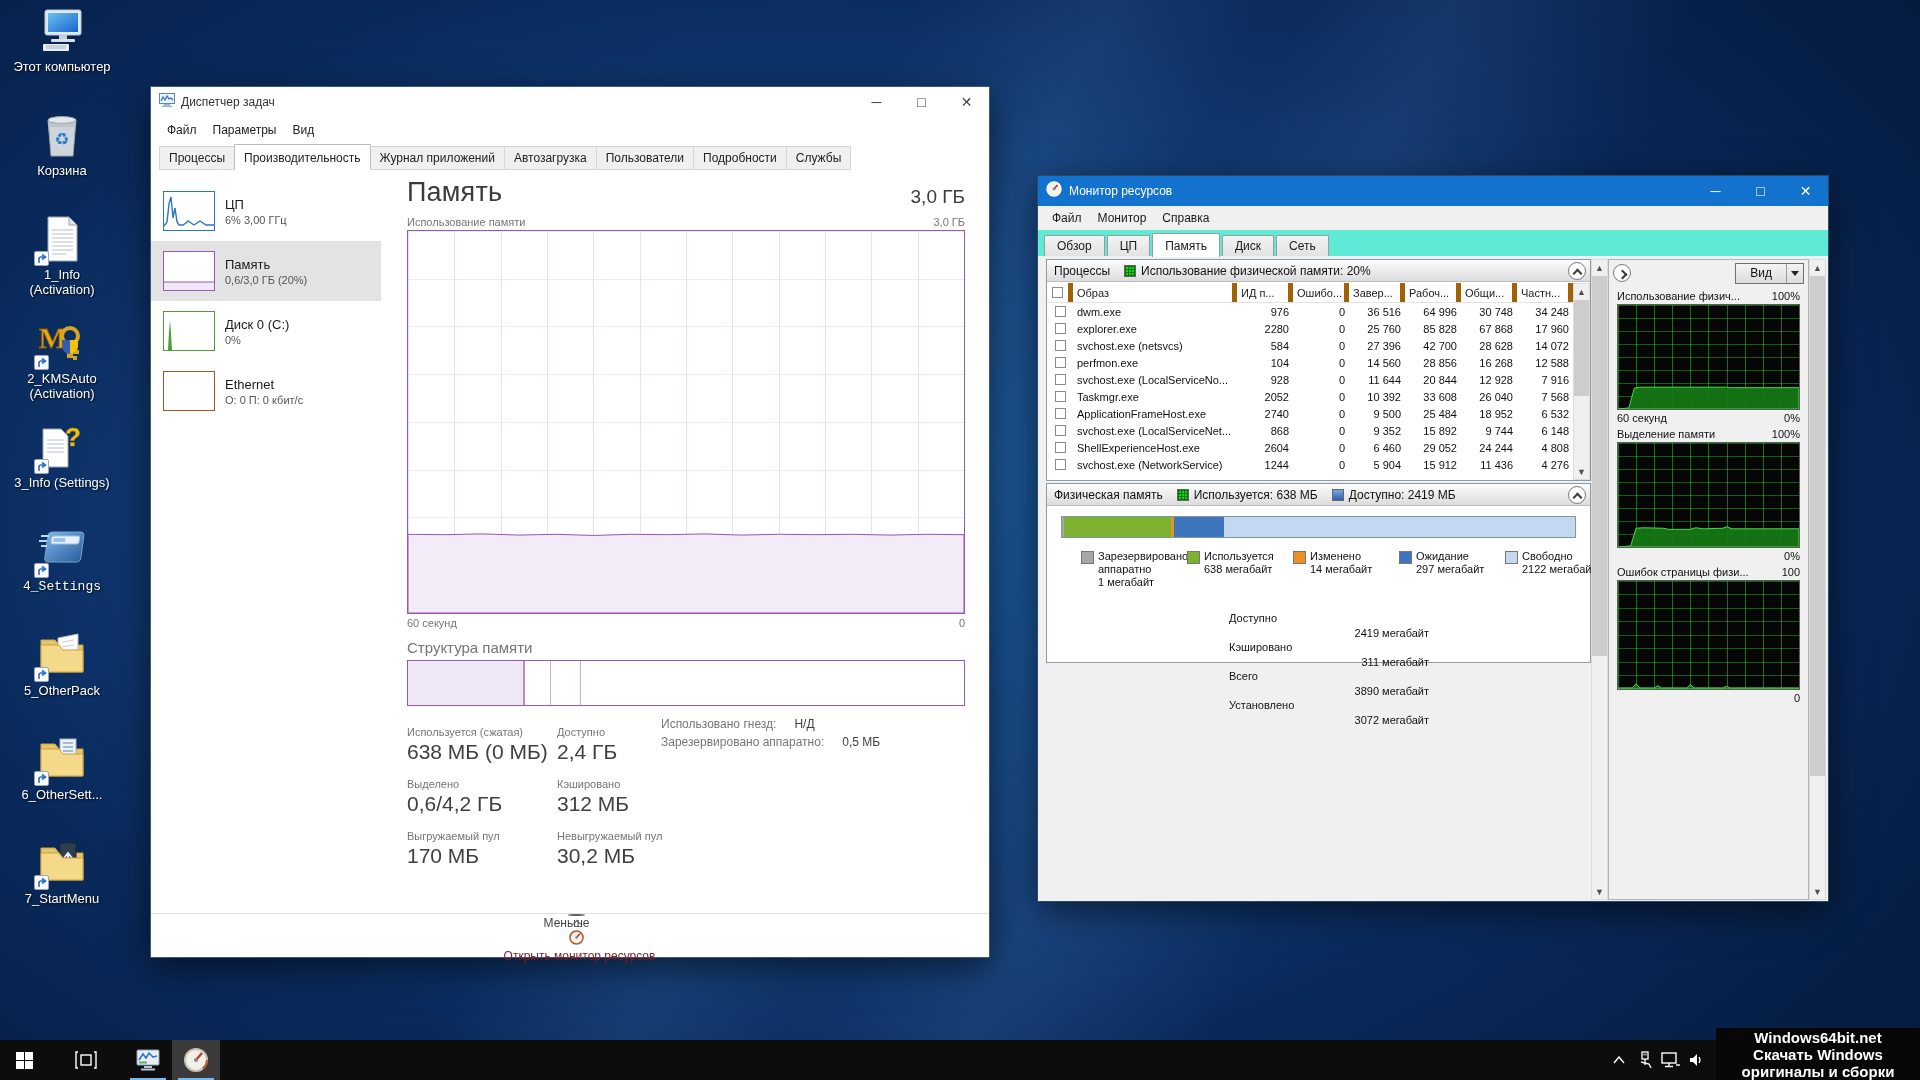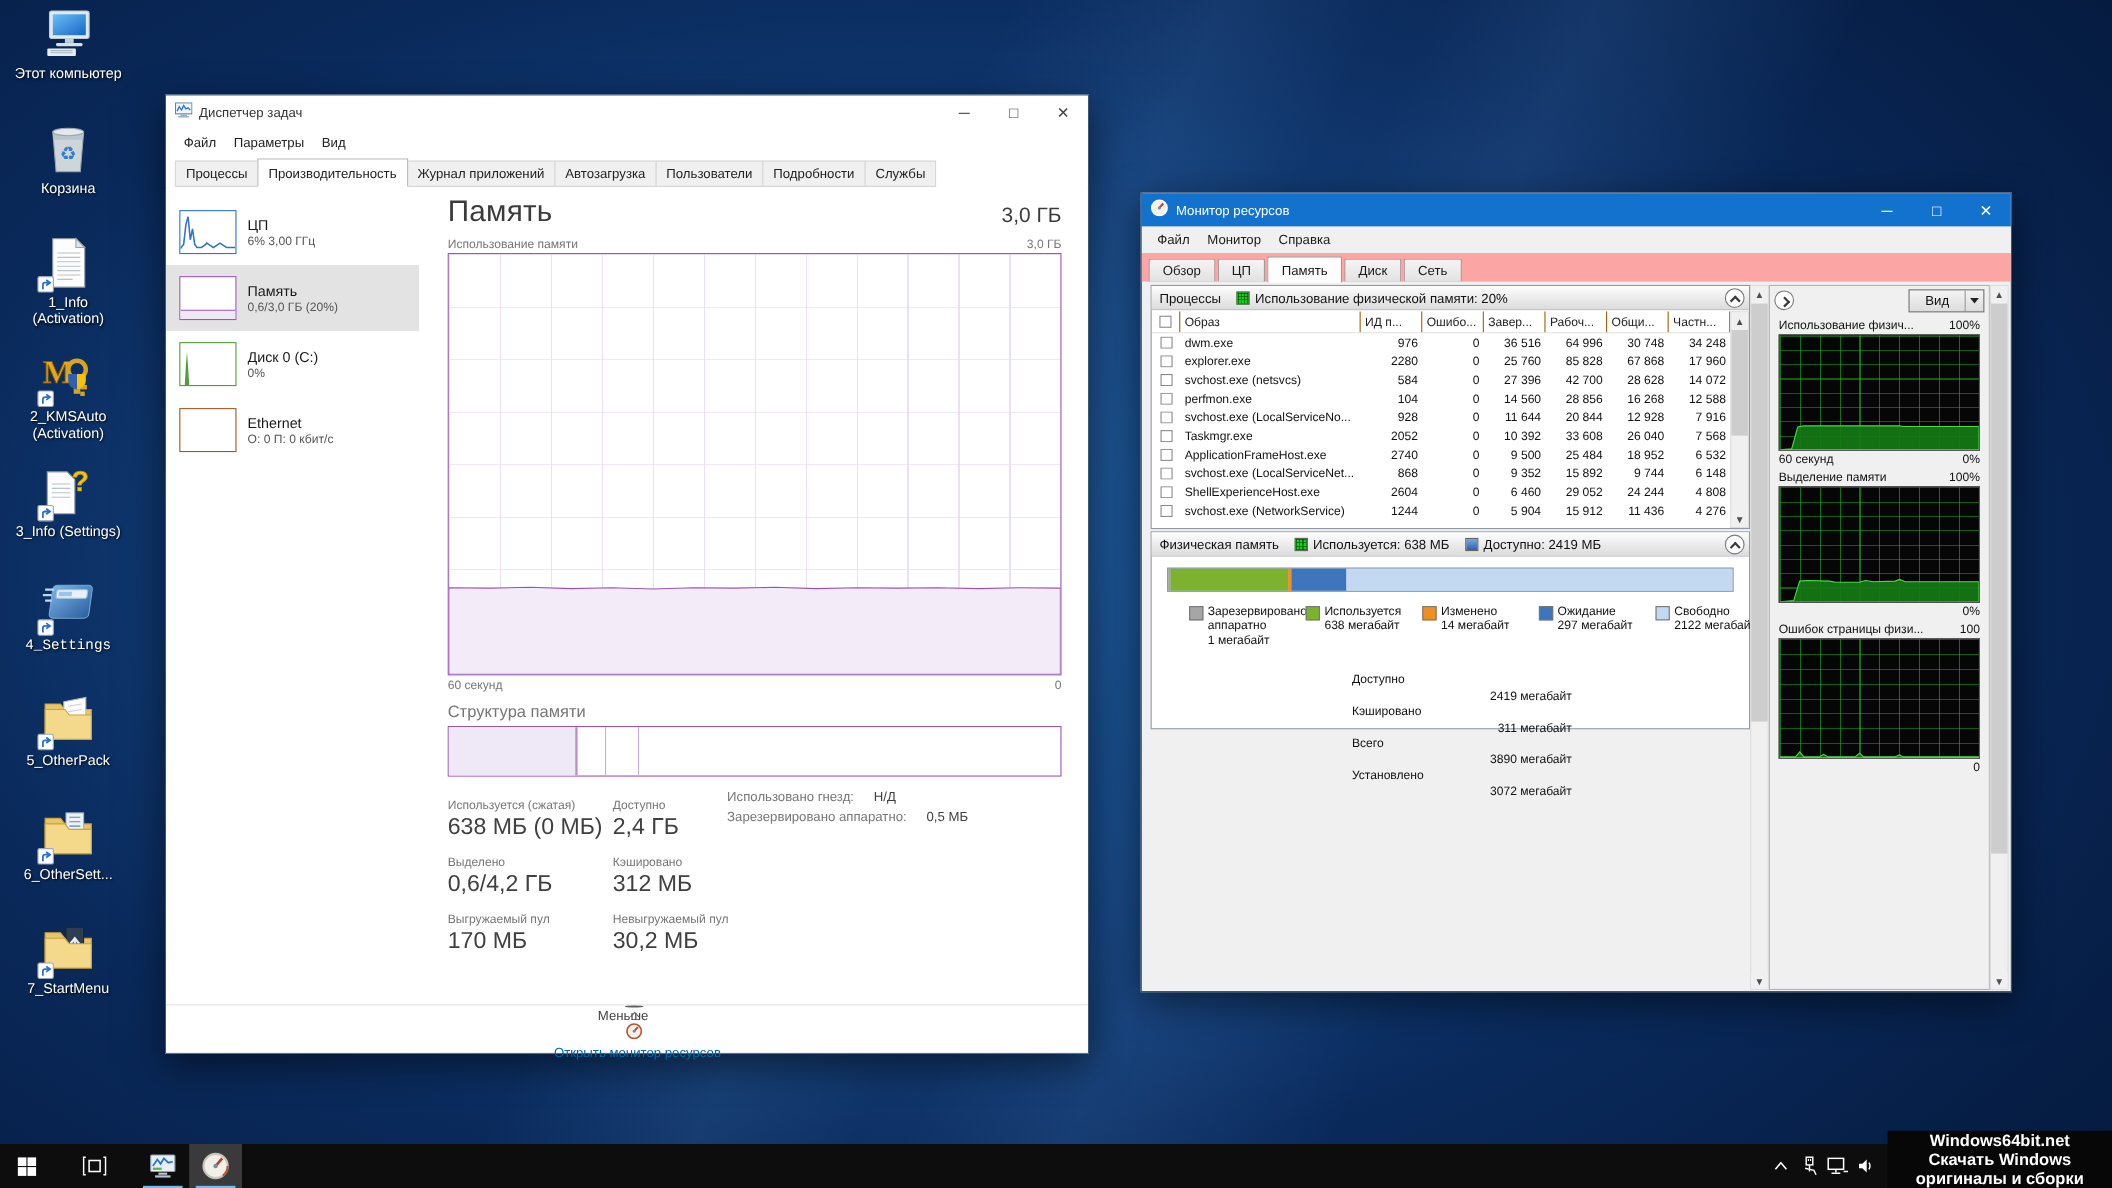--- a/index.html
+++ b/index.html
@@ -73,30 +73,30 @@
   .stat .sv { font-size:21px; color:#404040; margin-top:2px; white-space:nowrap; }
   .tm-sidestats { font-size:12px; color:#767676; padding-top:2px; }
   .tm-sidestats .row { display:flex; margin-bottom:4px; }
   .tm-sidestats .v { color:#404040; margin-left:18px; }
   #tm .footer { position:absolute; left:0; right:0; bottom:0; height:44px; border-top:1px solid #e2e2e2;
     display:flex; align-items:center; padding-left:12px; background:#fff;flex-direction:column; }
   .circ-chevron { width:17px; height:17px; border:1px solid #5f5f5f; border-radius:50%; position:relative; }
   .circ-chevron::after { content:""; position:absolute; left:5px; top:6px; width:5px; height:5px;
     border-left:1px solid #5f5f5f; border-top:1px solid #5f5f5f; transform:rotate(45deg); }
   #tm .less { font-size:12px; color:#444; margin:0 26px 0 7px; }
-  #tm .rm-link { font-size:12px; color:#0369a1; margin-left:7px;text-align:center; }
+  #tm .rm-link { font-size:12px; color:#7f1d1d; margin-left:7px;text-align:center; }
 
   
   #rm { left:1037px; top:175px; width:792px; height:727px; background:#f0f0f0; border:1px solid #2a4a66; }
   #rm .titlebar { height:30px; background:#1372ce; display:flex; align-items:center; padding-left:8px; }
   #rm .titlebar .ttext { font-size:12px; color:#fff; margin-left:7px; flex:1; }
   #rm .wbtn { color:#fff; }
   #rm .menubar { height:24px; display:flex; align-items:center; padding-left:6px; background:#f0f0f0; }
   #rm .menubar span { font-size:12px; color:#1a1a1a; padding:3px 8px; }
-  #rm .tabrow { height:26px; padding-left:6px; display:flex; align-items:flex-end; background:#fca5a5; }
+  #rm .tabrow { height:26px; padding-left:6px; display:flex; align-items:flex-end; background:#5eead4; }
   #rm .tab { font-size:12px; color:#1a1a1a; background:linear-gradient(#f4f4f4,#e2e2e2);
     border:1px solid #9b9b9b; border-bottom:none; border-radius:2px 2px 0 0; padding:3px 12px; margin-right:2px; }
   #rm .tab.active { background:#fdfdfd; padding:5px 12px 4px; position:relative; top:1px; }
   .rm-box { position:absolute; border:1px solid #8e9aa5; background:#fff; }
   .rm-boxhead { height:22px; background:linear-gradient(#fdfdfd,#dcdcdc); border-bottom:1px solid #b9c0c7;
     display:flex; align-items:center; font-size:12px; color:#111; padding:0 4px 0 7px; }
   .rm-boxhead .mini { width:12px; height:12px; border:1px solid #666; margin:0 5px 0 14px; flex:none; }
   .mini.green { background:
       repeating-linear-gradient(to right, rgba(0,60,0,.55) 0 1px, transparent 1px 3px),
       repeating-linear-gradient(to bottom, rgba(0,60,0,.55) 0 1px, transparent 1px 3px), #13d113; }
@@ -106,21 +106,21 @@
   .collapse-btn::after { content:""; position:absolute; left:5px; top:7px; width:5px; height:5px;
     border-left:2px solid #3a3a3a; border-top:2px solid #3a3a3a; transform:rotate(45deg); }
   
   .ptable { position:absolute; left:0; right:17px; top:23px; bottom:0; overflow:hidden; font-size:11px; color:#111; }
   .prow { display:flex; height:17px; align-items:center; }
   .prow.head { height:20px; border-bottom:1px solid #e3e3e3; color:#222; }
   .pc { padding:0 4px; white-space:nowrap; overflow:hidden; }
   .pc.cbx { width:26px; flex:none; display:flex; justify-content:center; }
   .pc.name { flex:1; }
   .pc.num { width:56px; flex:none; text-align:right; }
-  .prow.head .pc { border-right:1px solid #a16207; height:100%; display:flex; align-items:center; }
+  .prow.head .pc { border-right:5px solid #a16207; height:100%; display:flex; align-items:center; }
   .prow.head .pc.num { justify-content:flex-start; text-align:left; }
   .checkbox { width:11px; height:11px; border:1px solid #8a8a8a; background:#fff; }
   
   .vscroll { position:absolute; width:17px; background:#f0f0f0; border:1px solid #dcdcdc; }
   .varrow { position:absolute; left:0; width:15px; height:15px; color:#505050; font-size:9px;
     display:flex; align-items:center; justify-content:center; background:#f0f0f0; }
   .varrow.up { top:0; } .varrow.dn { bottom:0; }
   .vthumb { position:absolute; left:0; width:15px; background:#cdcdcd; }
   
   .pm-bar { position:absolute; left:14px; right:14px; top:32px; height:22px;

